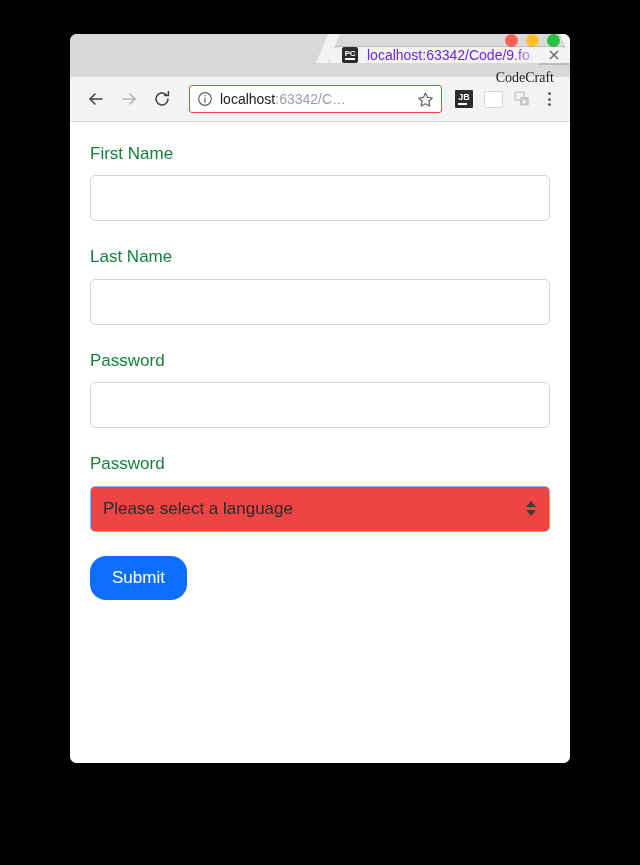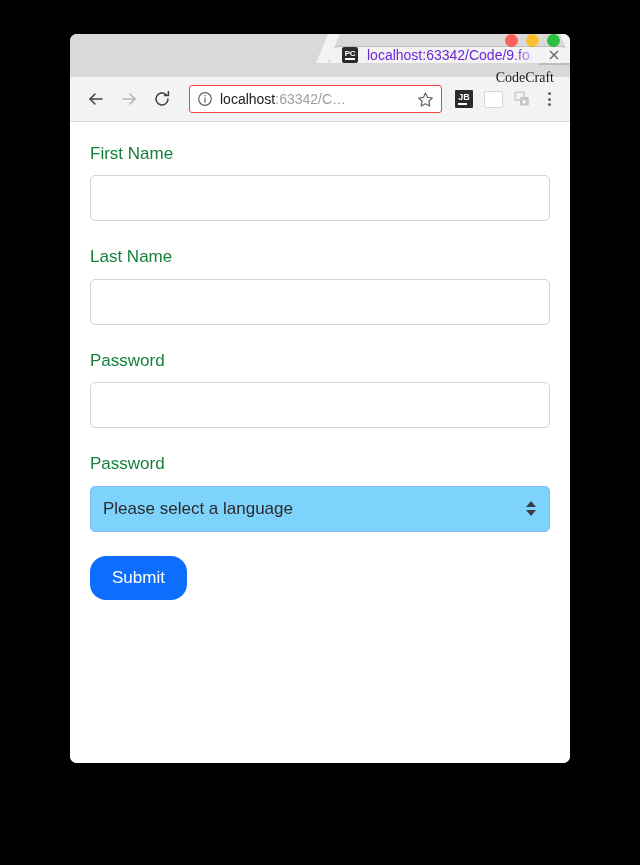--- a/index.html
+++ b/index.html
@@ -309,21 +309,21 @@
     width: 460px;
     height: 46px;
     margin-bottom: 24px;
   }
   .select-box {
     width: 460px;
     height: 46px;
     box-sizing: border-box;
     border: 1px solid #86b7fe;
     border-radius: 5px;
-    background: #7dd3fc;
+    background: #ef4444;
     display: flex;
     align-items: center;
     padding: 0 12px;
   }
   .select-value {
     font-size: 17px;
     color: #2b2b2b;
     flex: 1 1 auto;
   }
   .select-arrows {

